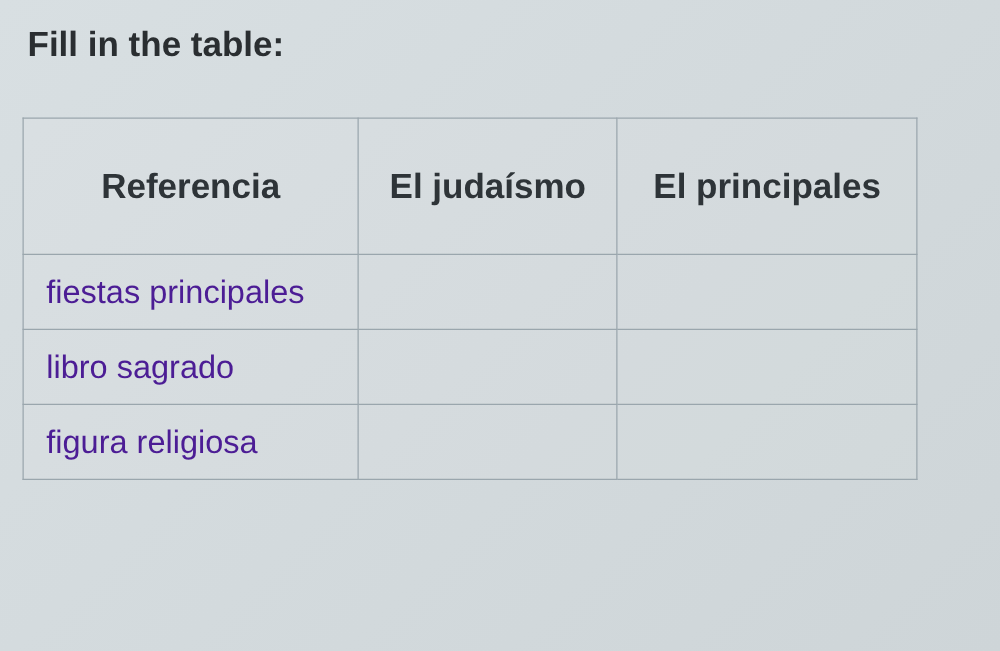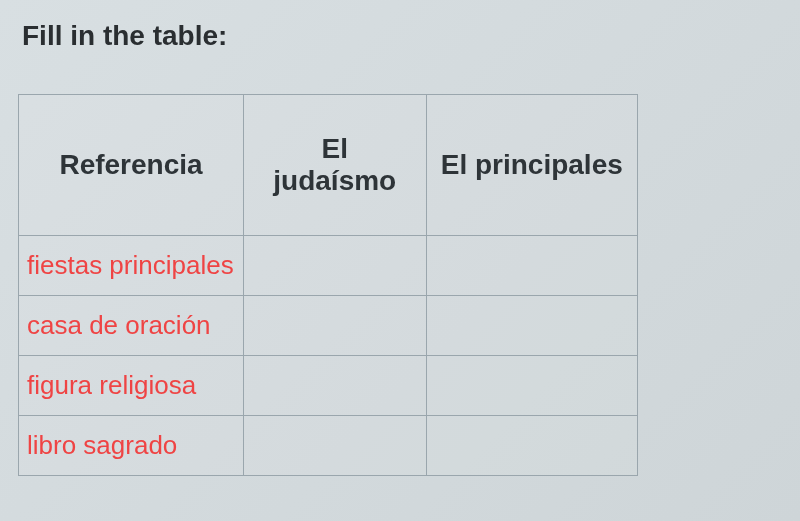--- a/index.html
+++ b/index.html
@@ -16,21 +16,21 @@
       position: relative;
     }
     .instruction {
       font-weight: 700;
       font-size: 28px;
       color: #2a2e31;
       margin-bottom: 42px;
       margin-left: 4px;
     }
     table {
-      width: 620px;
+      width: 716px;
       border-collapse: collapse;
       background: rgba(255,255,255,0.05);
     }
     th, td {
       border: 1px solid #9aa6ad;
       text-align: left;
       vertical-align: middle;
     }
     th {
       font-weight: 700;
@@ -43,22 +43,22 @@
       width: 290px;
     }
     th:nth-child(2) {
       width: 220px;
     }
     th:nth-child(3) {
       width: 254px;
     }
     td {
       font-size: 26px;
-      color: #ef4444;
-      padding: 14px 8px;
+      color: #4c1d95;
+      padding: 14px 18px;
       height: 60px;
     }
     td.row-label {
       font-weight: 400;
     }
     td.empty-cell {
       background: rgba(0,0,0,0.0);
     }
   </style>
 </head>
@@ -74,28 +74,23 @@
       <th>El principales</th>
     </tr>
   </thead>
   <tbody>
     <tr>
       <td class="row-label">fiestas principales</td>
       <td class="empty-cell"></td>
       <td class="empty-cell"></td>
     </tr>
     <tr>
-      <td class="row-label">casa de oración</td>
+      <td class="row-label">libro sagrado</td>
       <td class="empty-cell"></td>
       <td class="empty-cell"></td>
     </tr>
     <tr>
       <td class="row-label">figura religiosa</td>
       <td class="empty-cell"></td>
       <td class="empty-cell"></td>
     </tr>
-    <tr>
-      <td class="row-label">libro sagrado</td>
-      <td class="empty-cell"></td>
-      <td class="empty-cell"></td>
-    </tr>
   </tbody>
 </table>
 
 </body></html>

